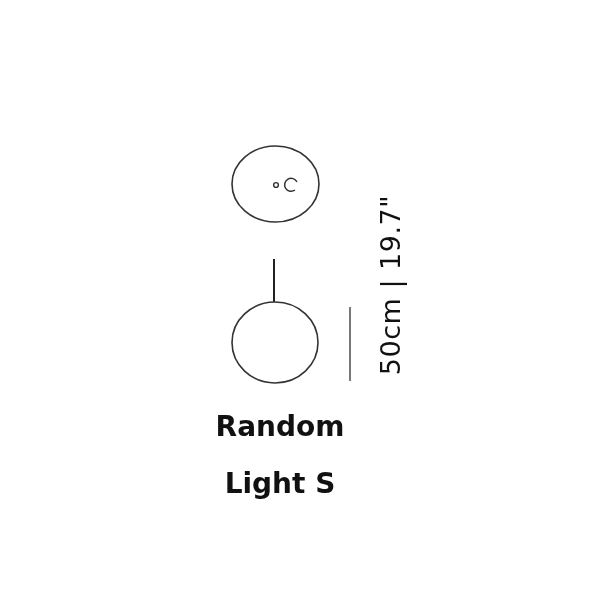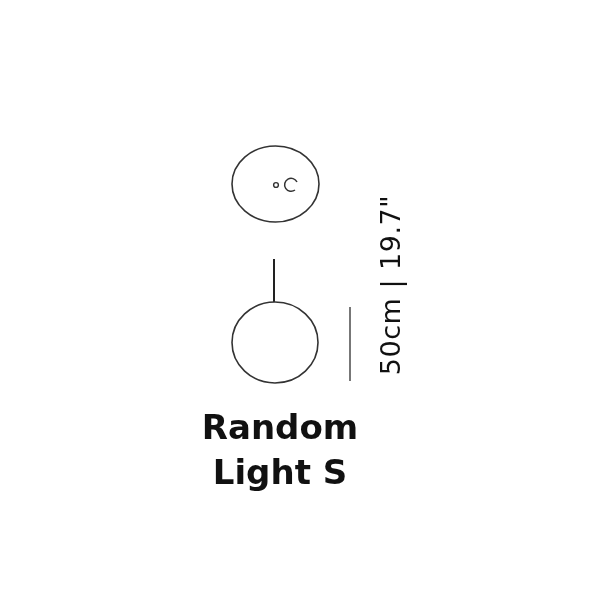--- a/index.html
+++ b/index.html
@@ -14,21 +14,21 @@
     font-size: 27px;
     color: #111;
     letter-spacing: 0.5px;
   }
   .title {
     position: absolute;
     left: 180px; width: 200px;
     text-align: center;
     font-family: "DejaVu Sans", sans-serif;
     font-weight: bold;
-    font-size: 34px;
+    font-size: 28px;
     color: #111;
     line-height: 38px;
   }
 </style>
 </head>
 <body>
 
 <svg width="600" height="600">
 
   <g>
@@ -41,13 +41,13 @@
     <line x1="274" y1="259" x2="274" y2="302" stroke="#222" stroke-width="2"></line>
     <ellipse cx="275" cy="342.5" rx="43" ry="40.5" fill="none" stroke="#333" stroke-width="1.6"></ellipse>
   </g>
 
   <line x1="350" y1="307" x2="350" y2="381" stroke="#777" stroke-width="2"></line>
 </svg>
 
 <div class="dim-text">50cm | 19.7"</div>
 
 <div class="title" style="top:408px;">Random</div>
-<div class="title" style="top:453px;">Light S</div>
+<div class="title" style="top:465px;">Light S</div>
 
 </body></html>

